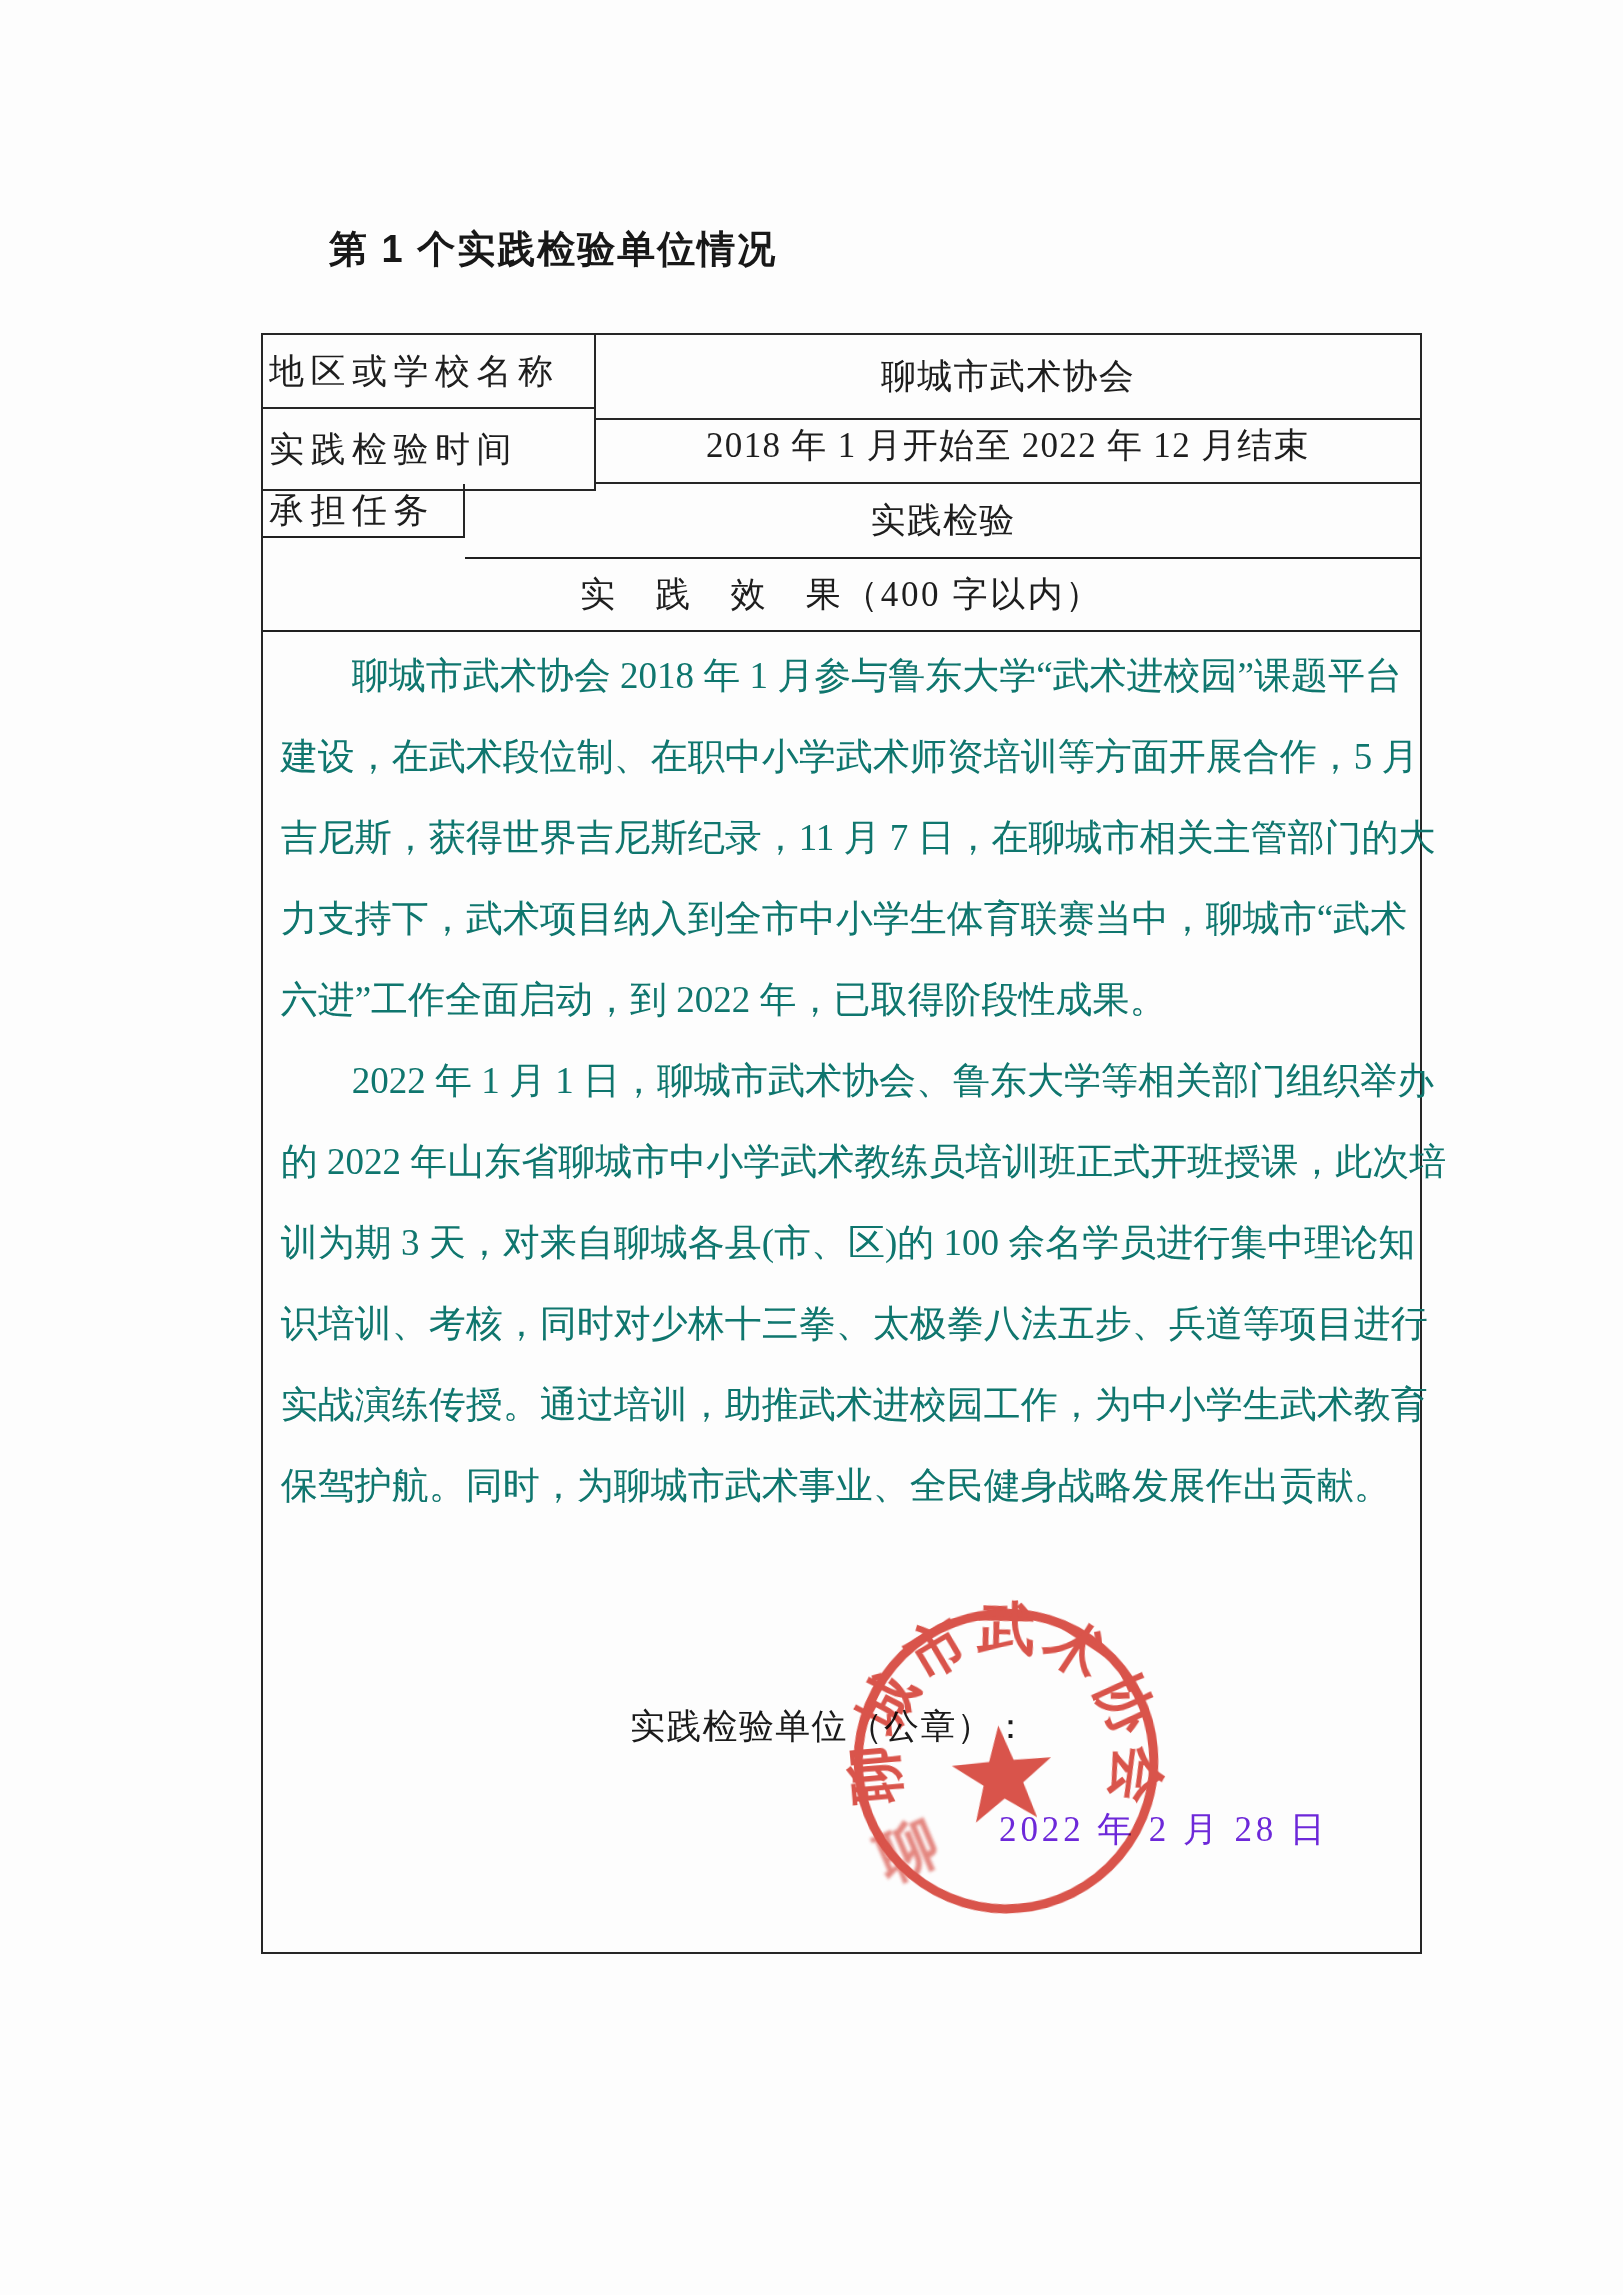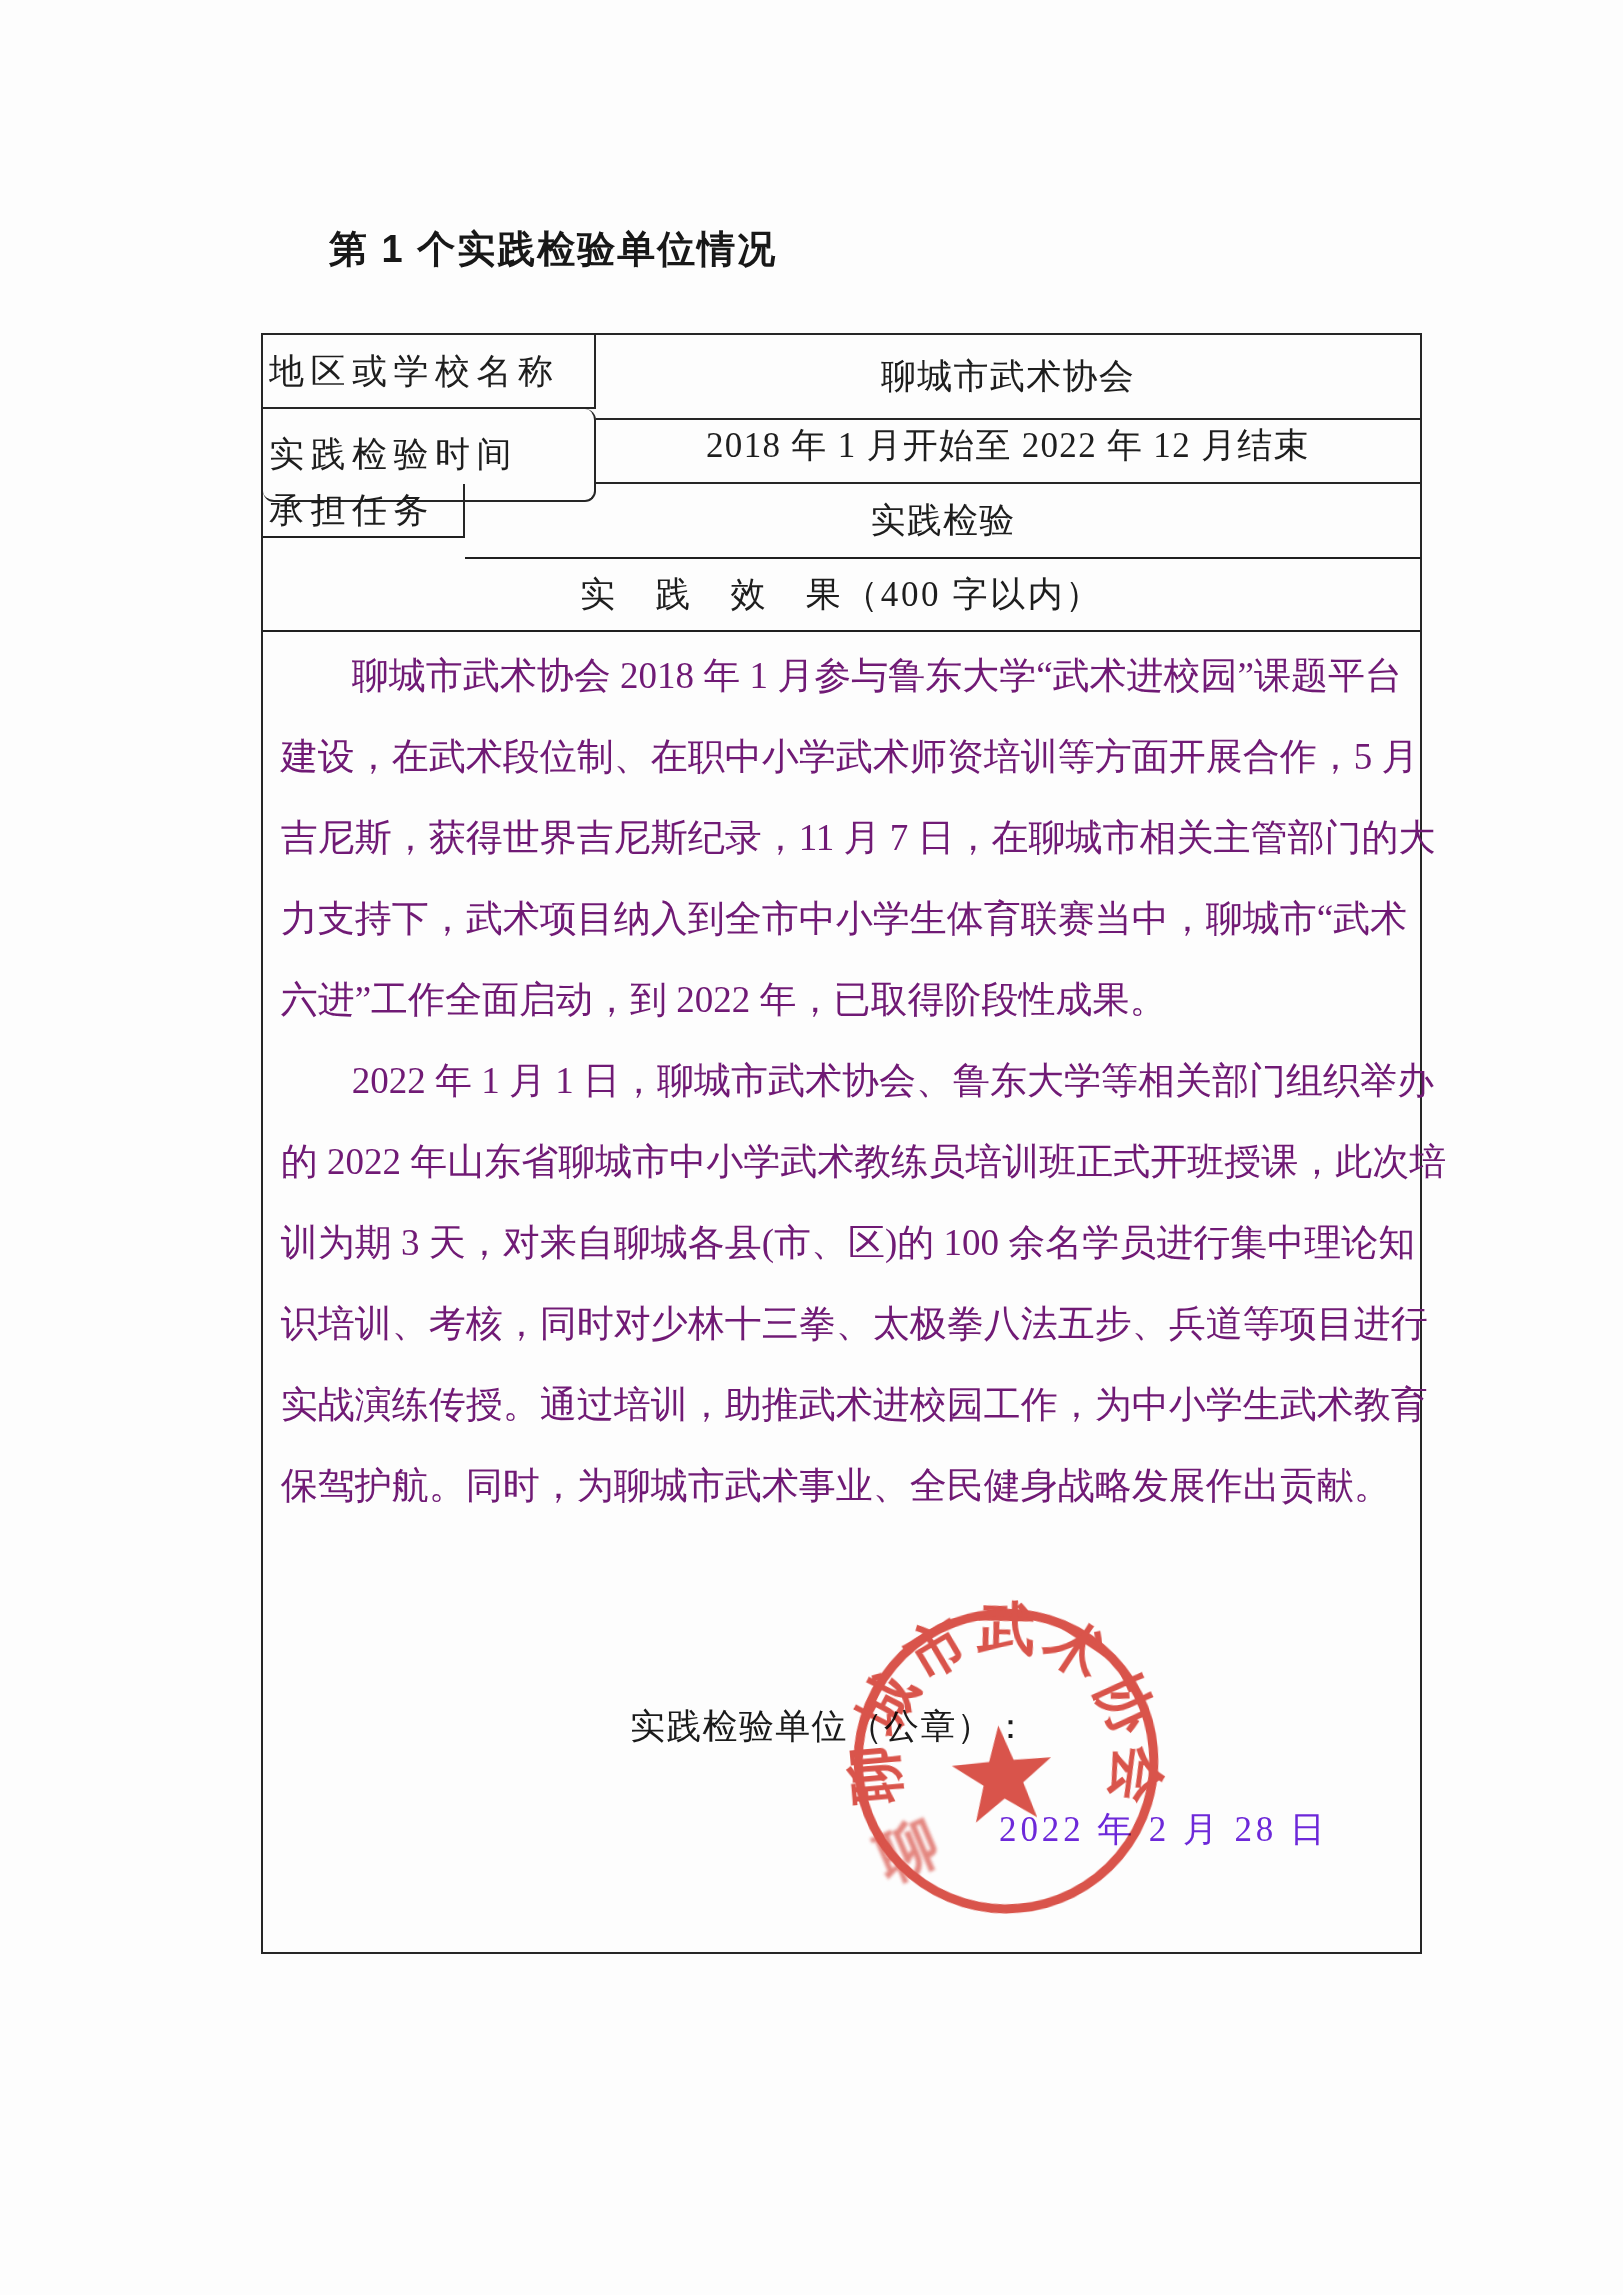--- a/index.html
+++ b/index.html
@@ -30,29 +30,29 @@
     display:flex; align-items:center;
     font-size:35px; color:#1e1e1e;
   }
   .b-r { border-right:2px solid #262626; }
   .b-b { border-bottom:2px solid #262626; }
   .b-b-heavy { border-bottom:2.6px solid #202020; }
   .lbl { padding-left:6px; letter-spacing:6.5px; }
   .val { justify-content:center; text-align:center; letter-spacing:1.3px; }
   .r1l { left:0; top:0;    width:333px;  height:74px; }
   .r1v { left:333px; top:0;    width:824px; height:85px;text-align:right; }
-  .r2l { left:0; top:74px; width:333px;  height:93px;border-radius:11px; }
+  .r2l { left:0; top:74px; width:333px;  height:82px; }
   .r2v { left:333px; top:74px; width:824px; height:75px; }
   .r3l { left:0; top:149px; width:202px;  height:54px; }
   .r3v { left:202px; top:149px; width:956px; height:75px; }
   .r4  { left:0; top:223px; width:1157px; height:74px; justify-content:center; letter-spacing:2.6px; }
   .effect-body {
     position:absolute; left:0; top:297px; width:1157px; height:1318px;
     box-sizing:border-box; padding:2.6px 15.7px 0 17.7px;
-    font-size:37px; color:#701a75;
+    font-size:37px; color:#0f766e;
   }
   .eline { line-height:81px; white-space:nowrap; }
   .indent { text-indent:71px; }
   .sig-label {
     position:absolute; left:627px; top:1701px;
     font-size:35px; letter-spacing:1.3px; color:#1b1b1b;
   }
   .sig-date {
     position:absolute; left:997px; top:1804px;
     font-size:35px; letter-spacing:3.9px; color:#6d28d9;

